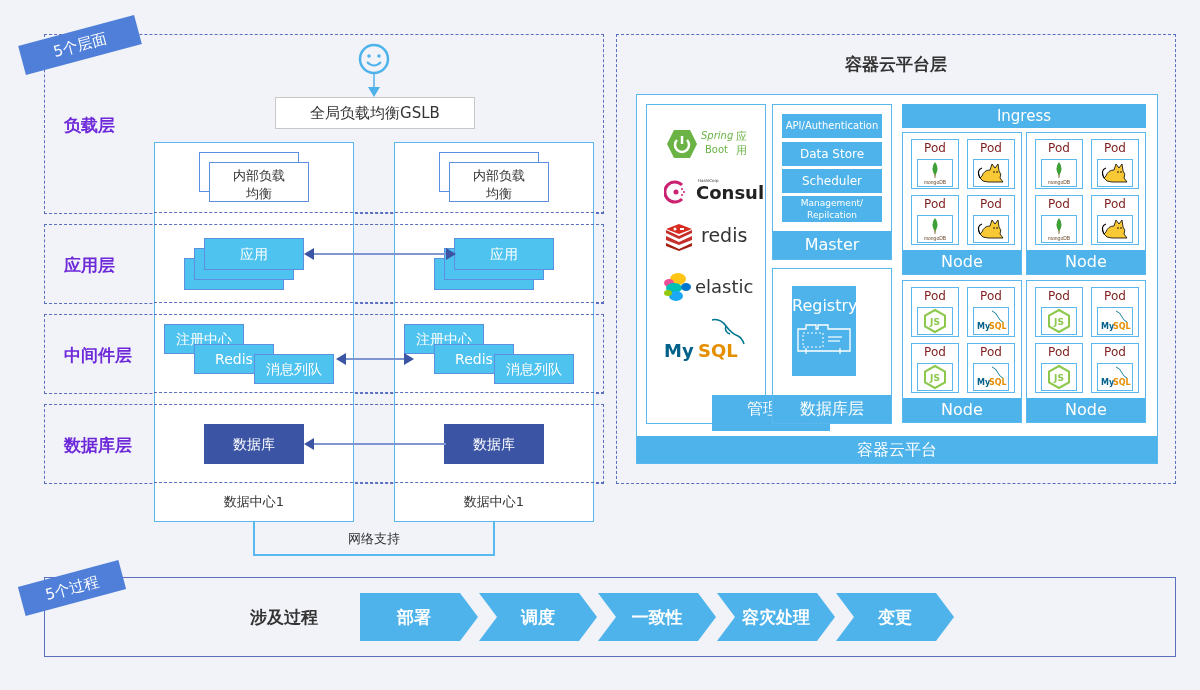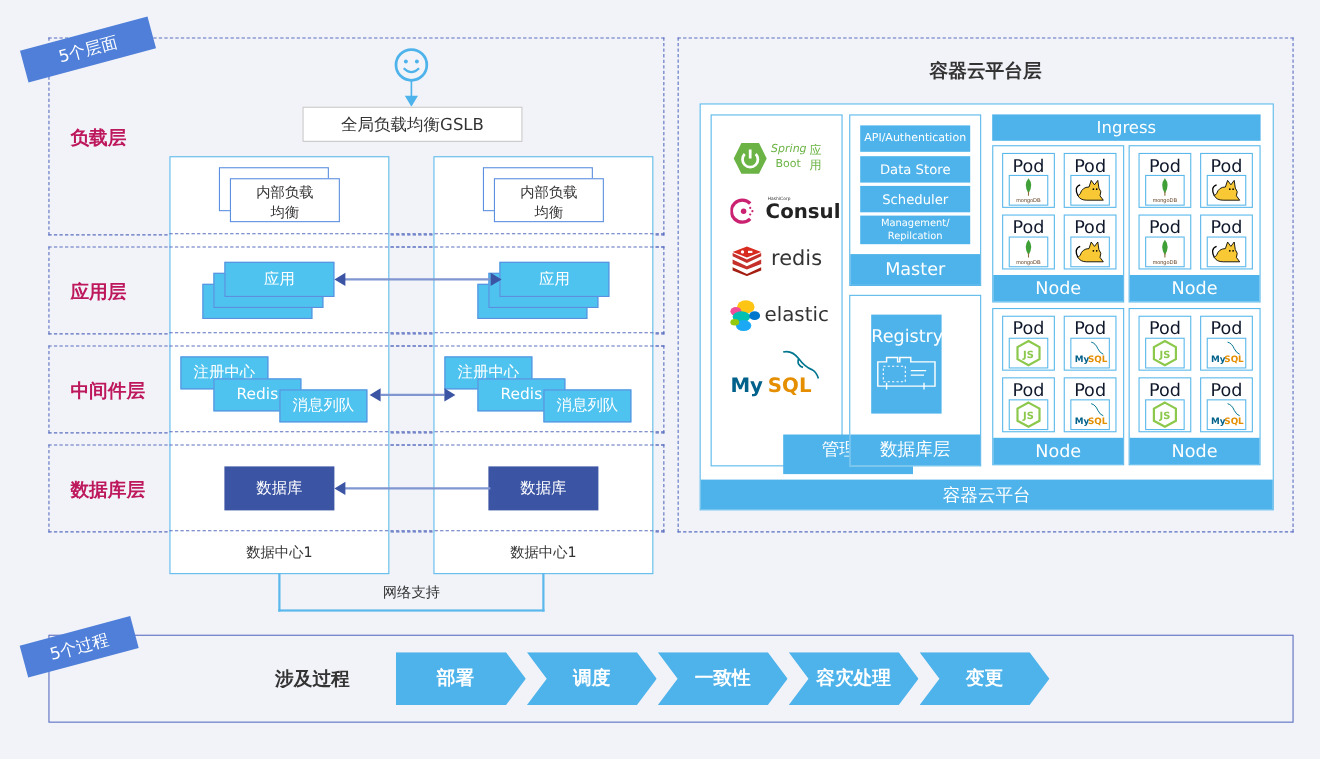--- a/index.html
+++ b/index.html
@@ -1,30 +1,30 @@
 <!DOCTYPE html>
 <html><head>
 <meta charset="utf-8">
 <style>
   * { box-sizing: border-box; margin: 0; padding: 0; }
   html, body { width: 1200px; height: 690px; background: #f2f3f9; overflow: hidden; }
   body { position: relative; font-family: "DejaVu Sans", "Liberation Sans", sans-serif; color: #333; }
   .abs { position: absolute; }
   .dash { border: 1.5px dashed #5a6fc0; }
   .ribbon { position: absolute; background: #4f7fd8; color: #fff; font-size: 15px; text-align: center; transform: rotate(-15deg); line-height: 30px; }
-  .layer-label { position: absolute; font-size: 17px; font-weight: bold; color: #be185d; }
+  .layer-label { position: absolute; font-size: 17px; font-weight: bold; color: #6d28d9; }
   .dc { position: absolute; background: #fff; border: 1.5px solid #5bb8ec; }
   .lb-card { position: absolute; background: #fff; border: 1.5px solid #5c8fe0; font-size: 13px; text-align: center; line-height: 18px; padding-top: 4px; color: #333; }
   .app-card { position: absolute; background: #4fc3ef; border: 1.5px solid #5c8fe0; color: #fff; font-size: 14px; text-align: center; }
   .db-card { position: absolute; background: #3b54a4; color: #fff; font-size: 14px; text-align: center; line-height: 40px; }
   .dc-label { position: absolute; font-size: 13px; color: #333; text-align: center; }
   .sb { position: absolute; background: #4eb3ea; color: #fff; text-align: center; }
   .wbox { position: absolute; background: #fff; border: 1.5px solid #5bb8ec; }
   .pod { position: absolute; width: 48px; height: 50px; background: #fff; border: 1.5px solid #5bb8ec; }
-  .pod-title { position: absolute; top: 1px; left: 0; width: 100%; text-align: center; font-size: 16px; color: #0f172a; }
+  .pod-title { position: absolute; top: 1px; left: 0; width: 100%; text-align: center; font-size: 12px; color: #7f1d1d; }
   .pod-inner { position: absolute; left: 5px; top: 19px; width: 36px; height: 28px; border: 1.5px solid #5bb8ec; }
   .chev { position: absolute; height: 48px; color: #fff; font-size: 17px; font-weight: bold; line-height: 48px; text-align: center; }
   svg { display: block; }
 </style>
 </head>
 <body>
 
 <div class="abs dash" style="left:44px;top:34px;width:560px;height:452px;border-width:0;">
   
 </div>

